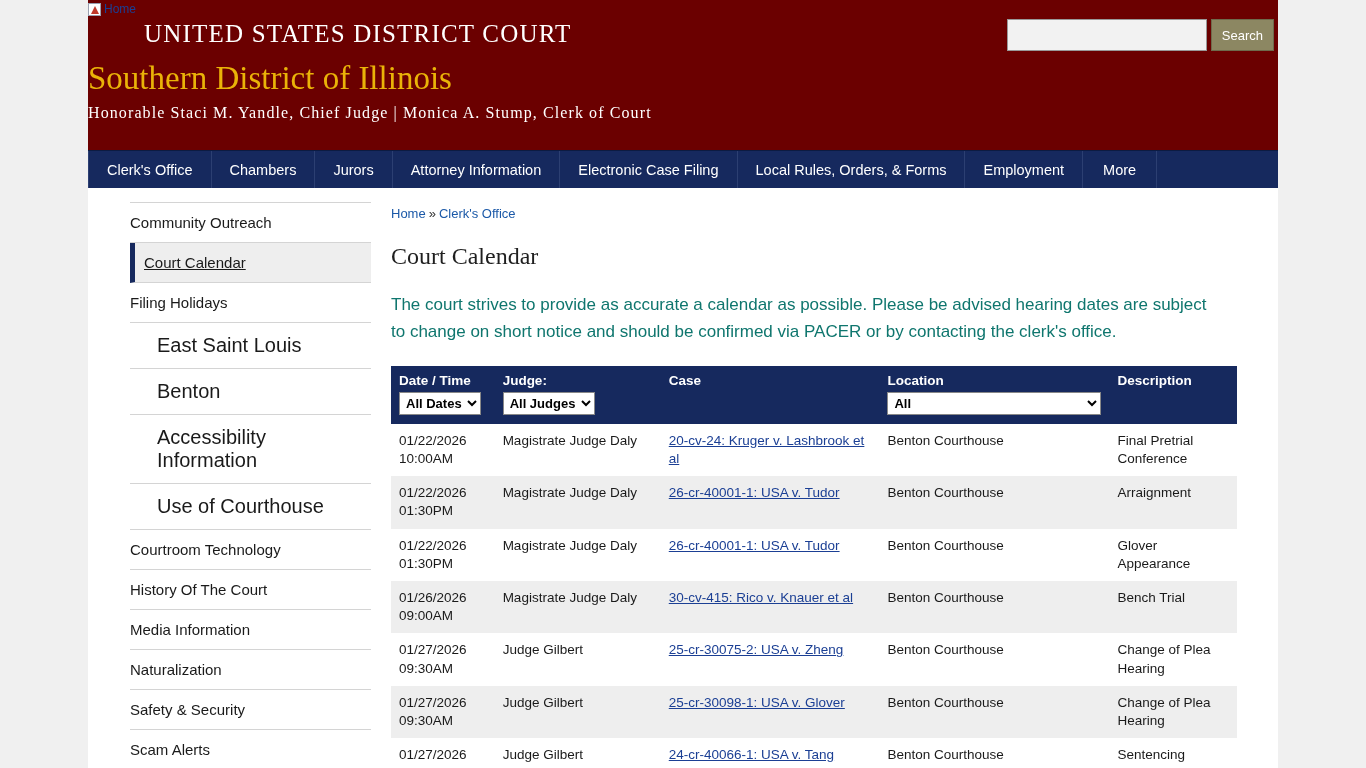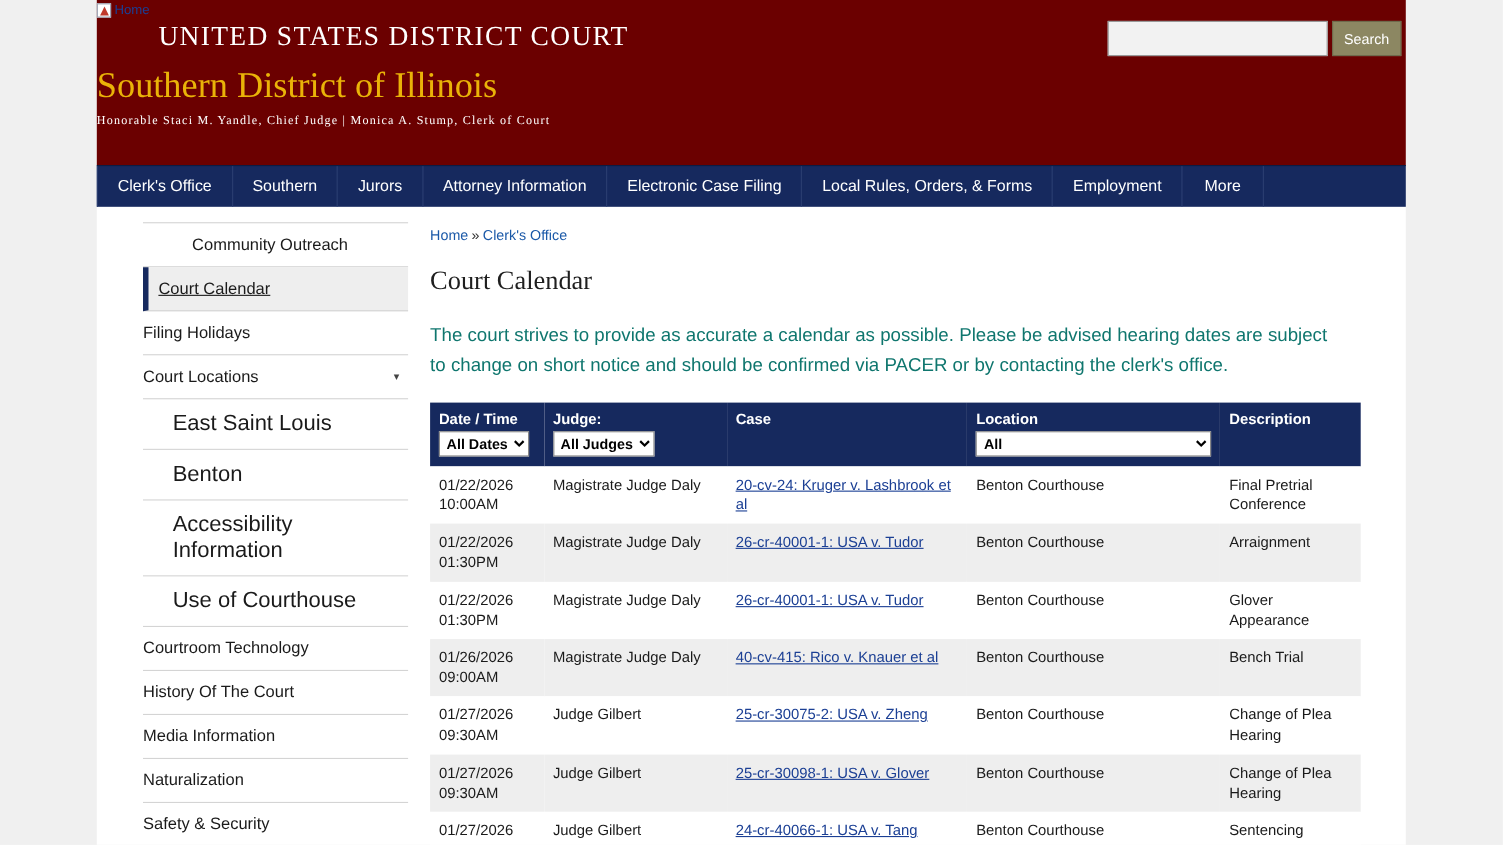--- a/index.html
+++ b/index.html
@@ -68,21 +68,21 @@
     position: absolute;
     left: 0px; top: 60px;
     font-family: "Liberation Serif", serif;
     font-size: 33px;
     color: #eab308;
   }
   .judges {
     position: absolute;
     left: 0px; top: 104px;
     font-family: "Liberation Serif", serif;
-    font-size: 11px;
+    font-size: 16px;
     letter-spacing: 1.1px;
     color: #ffffff;
   }
   .searchbox {
     position: absolute;
     right: 4px; top: 19px;
     display: flex;
     align-items: flex-start;
     gap: 4px;
   }
@@ -137,21 +137,21 @@
     flex: 0 0 293px;
   }
   .side-item {
     position: relative;
     border-bottom: 1px solid #d4d4d4;
     font-size: 15px;
     color: #1a1a1a;
     padding: 11px 10px 11px 0px;
     cursor: pointer;
   }
-  .side-item.first { border-top: 1px solid #d4d4d4; text-align: center; }
+  .side-item.first { border-top: 1px solid #d4d4d4; }
   .side-item.active {
     background: #eeeeee;
     border-left: 5px solid #16295e;
     padding-left: 9px;
   }
   .side-item.active span { text-decoration: underline; }
   .side-item.sub {
     padding-left: 27px;
     font-size: 20px;
   }
@@ -249,44 +249,40 @@
       <div class="district">Southern District of Illinois</div>
       <div class="judges">Honorable Staci M. Yandle, Chief Judge | Monica A. Stump, Clerk of Court</div>
       <div class="searchbox">
         <input type="text" value="" placeholder="" style="">
         <button>Search</button>
       </div>
     </div>
 
     <div class="nav">
       <div class="nav-item">Clerk's Office</div>
-      <div class="nav-item">Southern</div>
+      <div class="nav-item">Chambers</div>
       <div class="nav-item">Jurors</div>
       <div class="nav-item">Attorney Information</div>
       <div class="nav-item">Electronic Case Filing</div>
       <div class="nav-item">Local Rules, Orders, &amp; Forms</div>
       <div class="nav-item">Employment</div>
       <div class="nav-item more">More</div>
     </div>
 
     <div class="body-wrap">
 
       <div class="sidebar">
         <div class="side-item first">
           <span>Community Outreach</span>
         </div>
         <div class="side-item active">
           <span>Court Calendar</span>
         </div>
         <div class="side-item">
           <span>Filing Holidays</span>
-        </div>
-        <div class="side-item">
-          <span>Court Locations</span>
-          <span class="caret">▾</span>
         </div>
         <div class="side-item sub">
           <span>East Saint Louis</span>
         </div>
         <div class="side-item sub">
           <span>Benton</span>
         </div>
         <div class="side-item sub">
           <span>Accessibility Information</span>
         </div>
@@ -381,21 +377,21 @@
               <td><a href="#">26-cr-40001-1: USA v. Tudor</a></td>
               <td>Benton Courthouse</td>
               <td>Glover Appearance</td>
             </tr>
             <tr class="even">
               <td class="nowrap-dt">
                 <span>01/26/2026</span>
                 <span>09:00AM</span>
               </td>
               <td>Magistrate Judge Daly</td>
-              <td><a href="#">40-cv-415: Rico v. Knauer et al</a></td>
+              <td><a href="#">30-cv-415: Rico v. Knauer et al</a></td>
               <td>Benton Courthouse</td>
               <td>Bench Trial</td>
             </tr>
             <tr class="odd">
               <td class="nowrap-dt">
                 <span>01/27/2026</span>
                 <span>09:30AM</span>
               </td>
               <td>Judge Gilbert</td>
               <td><a href="#">25-cr-30075-2: USA v. Zheng</a></td>

